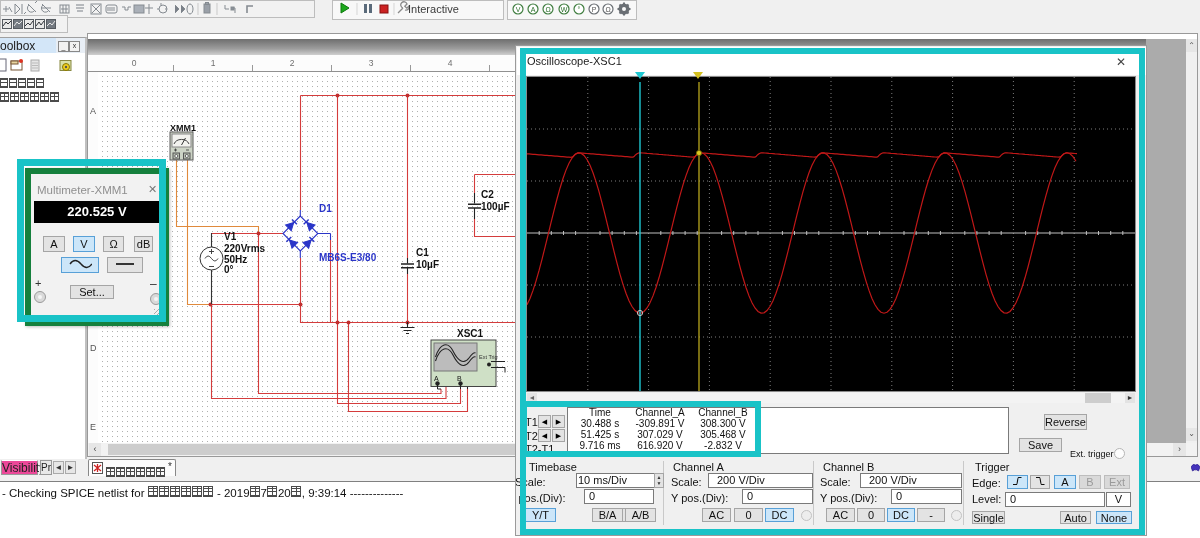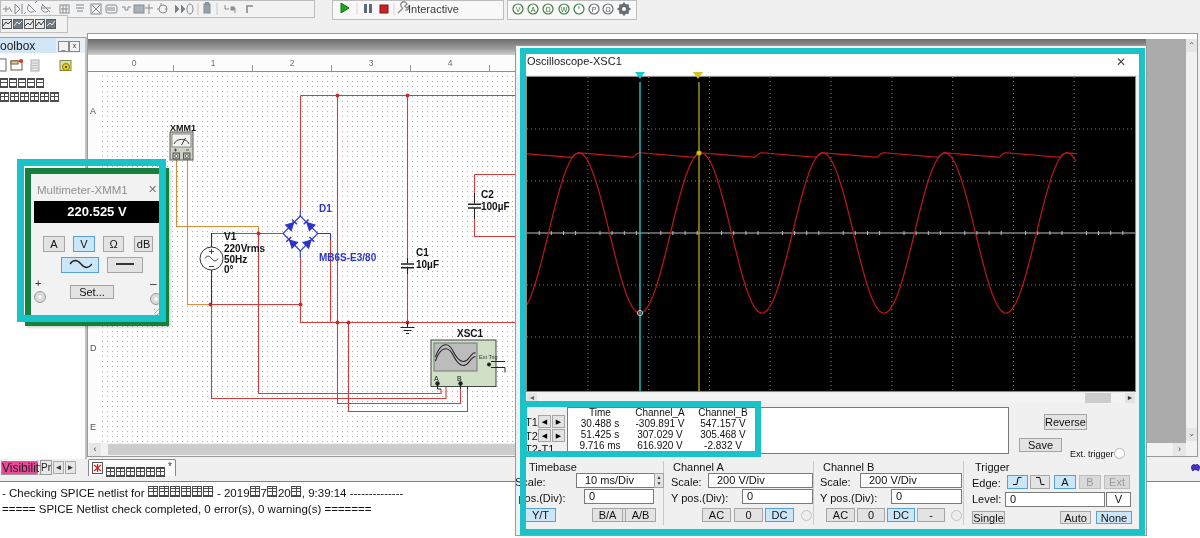--- a/index.html
+++ b/index.html
@@ -317,21 +317,20 @@
     <span class="abs" style="left:79px;top:1px;font-size:10px;color:#333;">*</span>
   </div>
 
   <svg class="abs" style="left:1191px;top:463px;" width="9" height="9" viewBox="0 0 9 9">
     <path d="M0,4 q2,-4 4.5,-2 q2.5,-2 4.5,2 l-1.5,4 q-3,-2 -3,-1 q0,-1 -3,1 z" fill="#4433bb" stroke="#221188" stroke-width="0.6"></path>
   </svg>
 </div>
 
 <div class="abs" style="left:0;top:481px;width:1200px;height:57px;background:#fff;border-top:1px solid #808080;">
   <div class="abs" id="log1" style="left:2px;top:4px;font-size:11.5px;color:#111;">- Checking SPICE netlist for <span class="cj" style="width:10px;height:11px;"></span><span class="cj" style="width:10px;height:11px;"></span><span class="cj" style="width:10px;height:11px;"></span><span class="cj" style="width:10px;height:11px;"></span><span class="cj" style="width:10px;height:11px;"></span><span class="cj" style="width:10px;height:11px;"></span> - 2019<span class="cj" style="width:10px;height:11px;"></span>7<span class="cj" style="width:10px;height:11px;"></span>20<span class="cj" style="width:10px;height:11px;"></span>, 9:39:14 --------------</div>
-  <div class="abs" id="log2" style="left:2px;top:21px;font-size:11.5px;color:#111;">===== SPICE Netlist check completed, 0 error(s), 0 warning(s) =======</div>
 </div>
 
 <div id="mm">
   <div class="abs" style="left:25px;top:168px;width:132px;height:146px;background:#f2f2f2;border:6px solid #15803d;box-shadow:1px 1px 3px rgba(0,0,0,0.25);">
     <div class="abs" style="left:6px;top:10px;font-size:11.5px;color:#8f8f8f;">Multimeter-XMM1</div>
     <div class="abs" style="left:117px;top:9px;font-size:11px;color:#777;">✕</div>
     <div class="abs" style="left:3px;top:27px;width:126px;height:22px;background:#000;color:#fff;
          font-size:13px;font-weight:bold;text-align:center;line-height:22px;">220.525 V</div>
     <div class="btn" style="left:12px;top:62px;width:22px;height:16px;line-height:15px;">A</div>
     <div class="btn hl" style="left:42px;top:62px;width:22px;height:16px;line-height:15px;">V</div>
@@ -399,42 +398,42 @@
   <div class="abs" style="left:51px;top:361px;width:442px;height:47px;background:#fff;border:1px solid #7a7a7a;box-sizing:border-box;font-size:10px;color:#111;">
     <div style="position:absolute;left:2px;top:-1px;width:60px;text-align:center;">Time</div>
     <div style="position:absolute;left:2px;top:10px;width:60px;text-align:center;">30.488 s</div>
     <div style="position:absolute;left:2px;top:21px;width:60px;text-align:center;">51.425 s</div>
     <div style="position:absolute;left:2px;top:32px;width:60px;text-align:center;">9.716 ms</div>
     <div style="position:absolute;left:62px;top:-1px;width:60px;text-align:center;">Channel_A</div>
     <div style="position:absolute;left:62px;top:10px;width:60px;text-align:center;">-309.891 V</div>
     <div style="position:absolute;left:62px;top:21px;width:60px;text-align:center;">307.029 V</div>
     <div style="position:absolute;left:62px;top:32px;width:60px;text-align:center;">616.920 V</div>
     <div style="position:absolute;left:124px;top:-1px;width:62px;text-align:center;">Channel_B</div>
-    <div style="position:absolute;left:124px;top:10px;width:62px;text-align:center;">547.157 V</div>
+    <div style="position:absolute;left:124px;top:10px;width:62px;text-align:center;">308.300 V</div>
     <div style="position:absolute;left:124px;top:21px;width:62px;text-align:center;">305.468 V</div>
     <div style="position:absolute;left:124px;top:32px;width:62px;text-align:center;">-2.832 V</div>
   </div>
   <div class="lbl" style="left:9px;top:370px;">T1</div>
   <div class="btn" style="left:22px;top:369px;width:13px;height:13px;line-height:12px;font-size:7px;color:#000;">◀</div>
   <div class="btn" style="left:36px;top:369px;width:13px;height:13px;line-height:12px;font-size:7px;color:#000;">▶</div>
   <div class="lbl" style="left:9px;top:384px;">T2</div>
   <div class="btn" style="left:22px;top:383px;width:13px;height:13px;line-height:12px;font-size:7px;color:#000;">◀</div>
   <div class="btn" style="left:36px;top:383px;width:13px;height:13px;line-height:12px;font-size:7px;color:#000;">▶</div>
   <div class="lbl" style="left:9px;top:397px;">T2-T1</div>
   <div class="btn" style="left:503px;top:368px;width:43px;height:16px;line-height:15px;margin-left:25px;">Reverse</div>
   <div class="btn" style="left:503px;top:392px;width:43px;height:14px;line-height:13px;">Save</div>
   <div class="lbl" style="left:554px;top:403px;font-size:9px;">Ext. trigger</div>
   <div class="abs" style="left:598px;top:402px;width:9px;height:9px;border-radius:50%;background:#fdfdfd;border:1px solid #b5b5b5;"></div>
 
   <div class="abs" style="left:147px;top:415px;width:1px;height:64px;background:#c9c9c9;"></div>
   <div class="abs" style="left:297px;top:415px;width:1px;height:64px;background:#c9c9c9;"></div>
   <div class="abs" style="left:447px;top:415px;width:1px;height:64px;background:#c9c9c9;"></div>
   <div class="lbl" style="left:13px;top:415px;">Timebase</div>
   <div class="lbl" style="left:-1px;top:430px;">Scale:</div>
-  <div class="inp" style="left:60px;top:427px;width:88px;height:15px;padding-left:8px;">10 ms/Div</div>
+  <div class="inp" style="left:60px;top:427px;width:88px;height:15px;padding-left:1px;">10 ms/Div</div>
   <div class="abs" style="left:138px;top:427px;width:10px;height:15px;background:#e3e3e3;border:1px solid #a5a5a5;box-sizing:border-box;">
      <div style="font-size:5px;line-height:7px;text-align:center;color:#333;">▲</div>
      <div style="font-size:5px;line-height:5px;text-align:center;color:#333;">▼</div>
     </div>
   <div class="lbl" style="left:-8px;top:446px;">X pos.(Div):</div>
   <div class="inp" style="left:68px;top:443px;width:70px;height:15px;padding-left:4px;">0</div>
   <div class="btn hl" style="left:9px;top:462px;width:31px;height:14px;line-height:13px;">Y/T</div>
   <div class="btn" style="left:42px;top:462px;width:32px;height:14px;line-height:13px;margin-left:38px;">Add</div>
   <div class="btn" style="left:76px;top:462px;width:31px;height:14px;line-height:13px;">B/A</div>
   <div class="btn" style="left:109px;top:462px;width:31px;height:14px;line-height:13px;">A/B</div>

